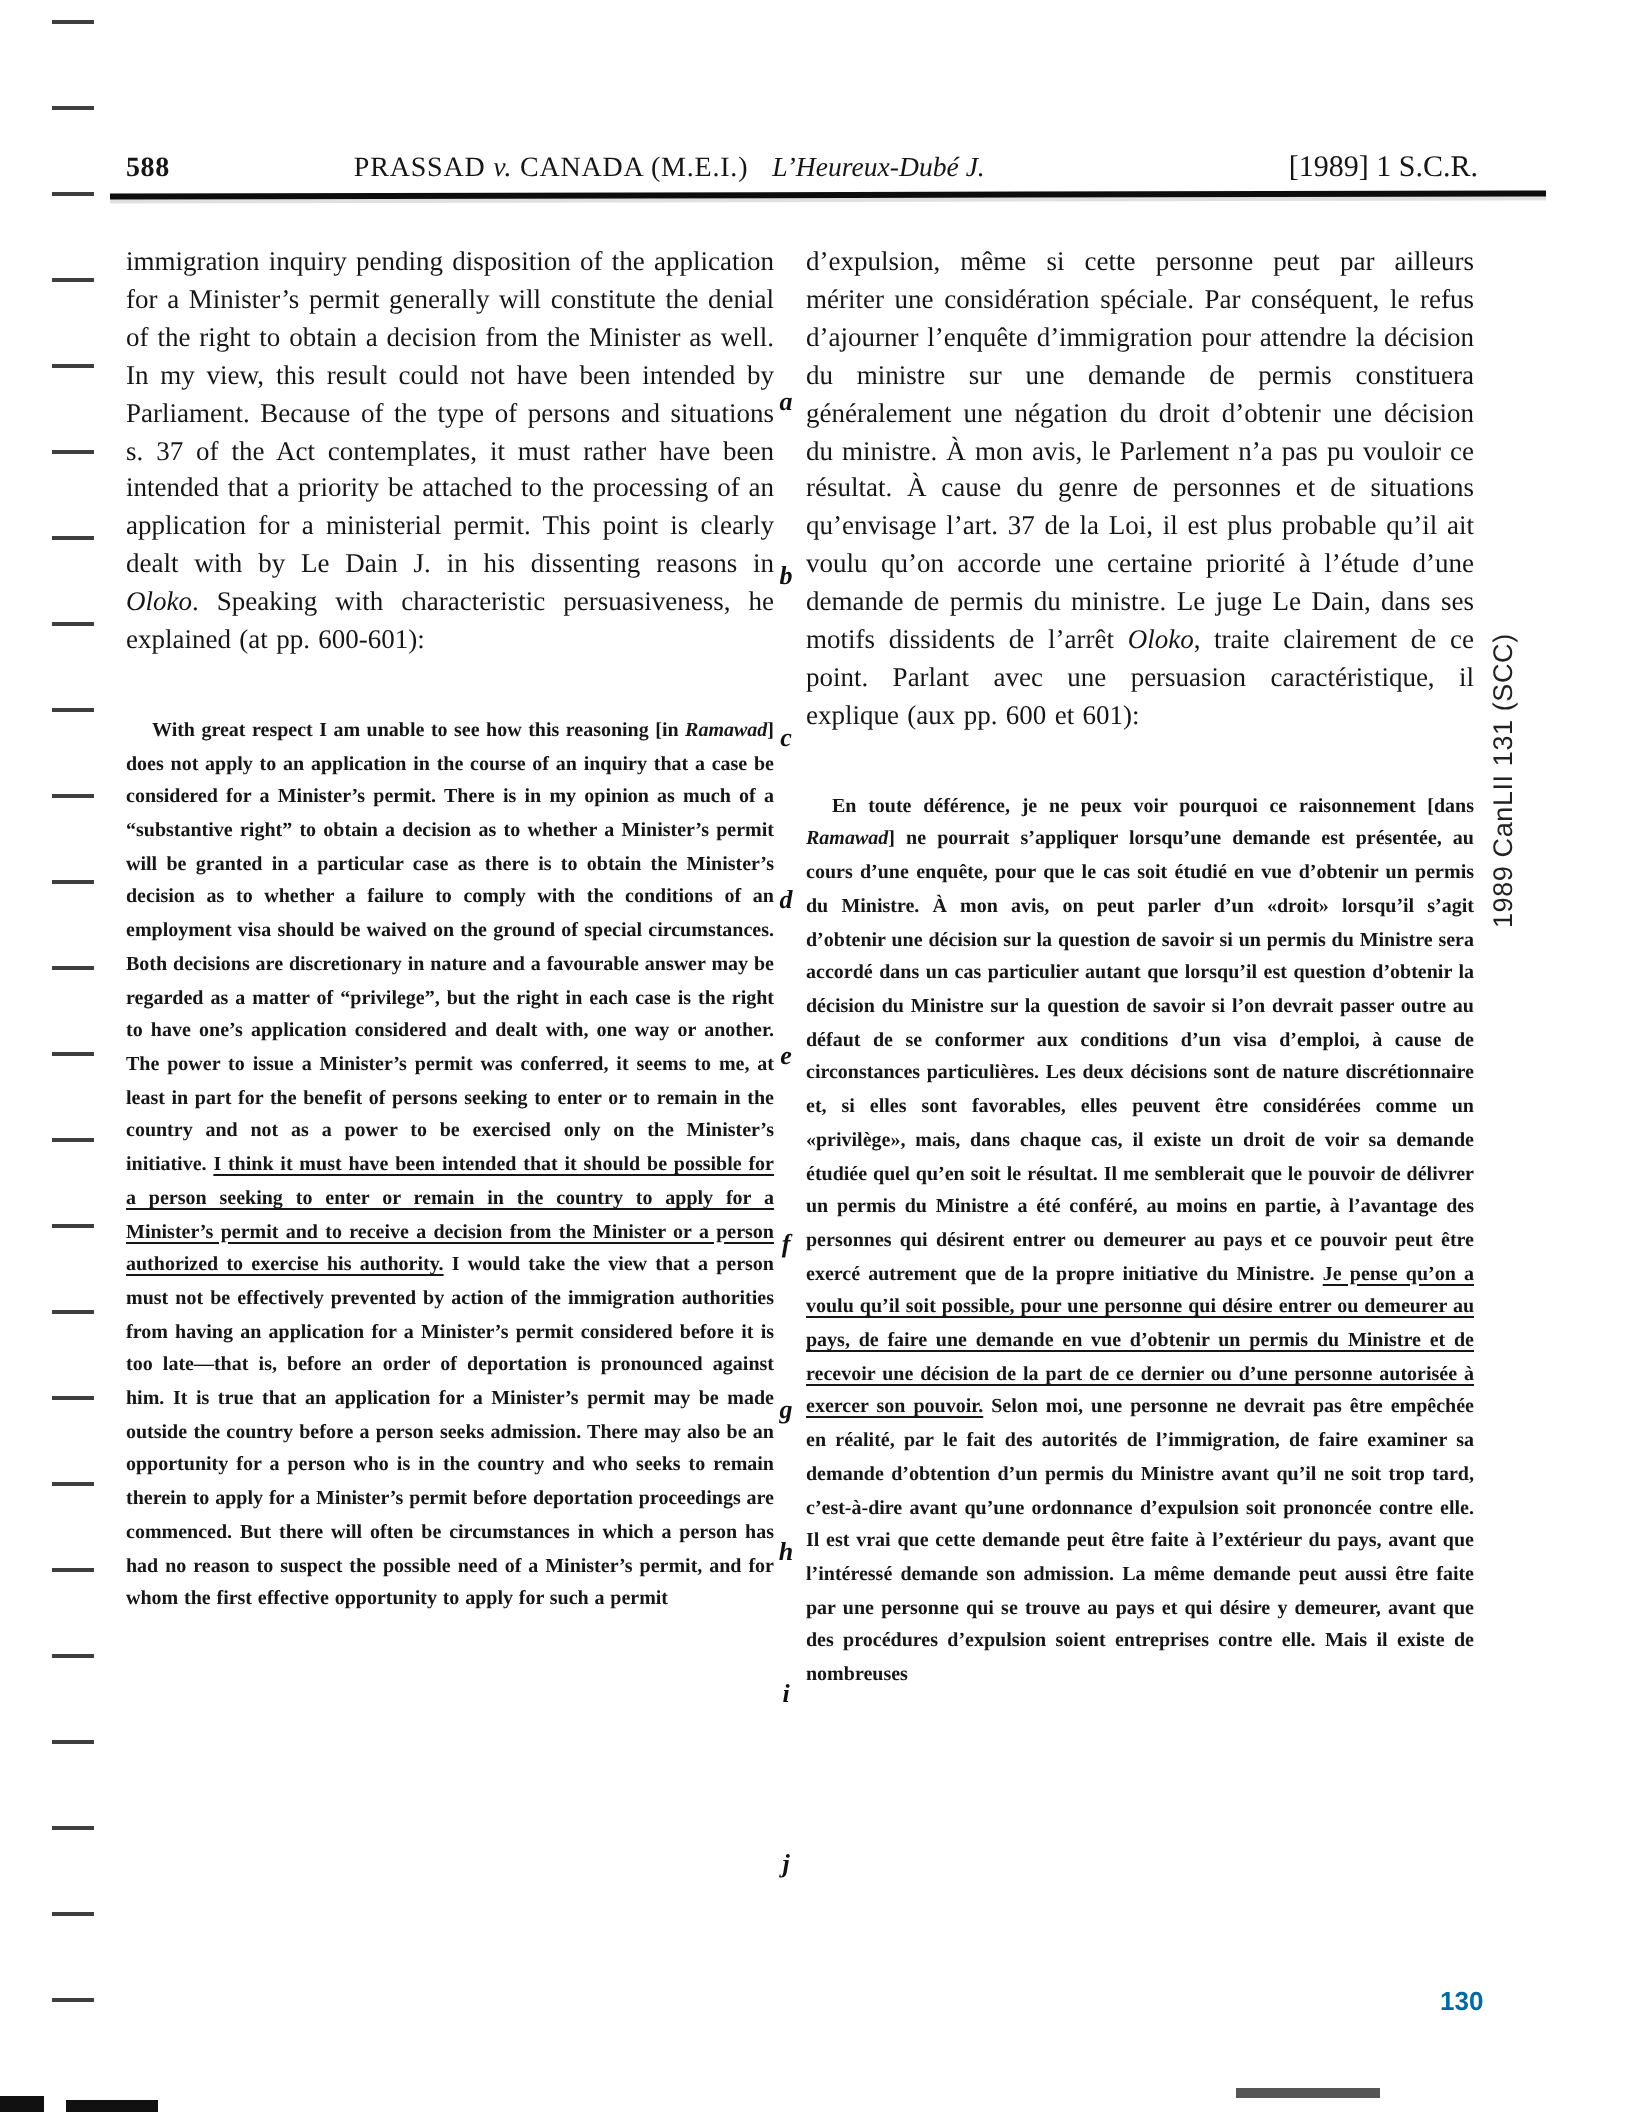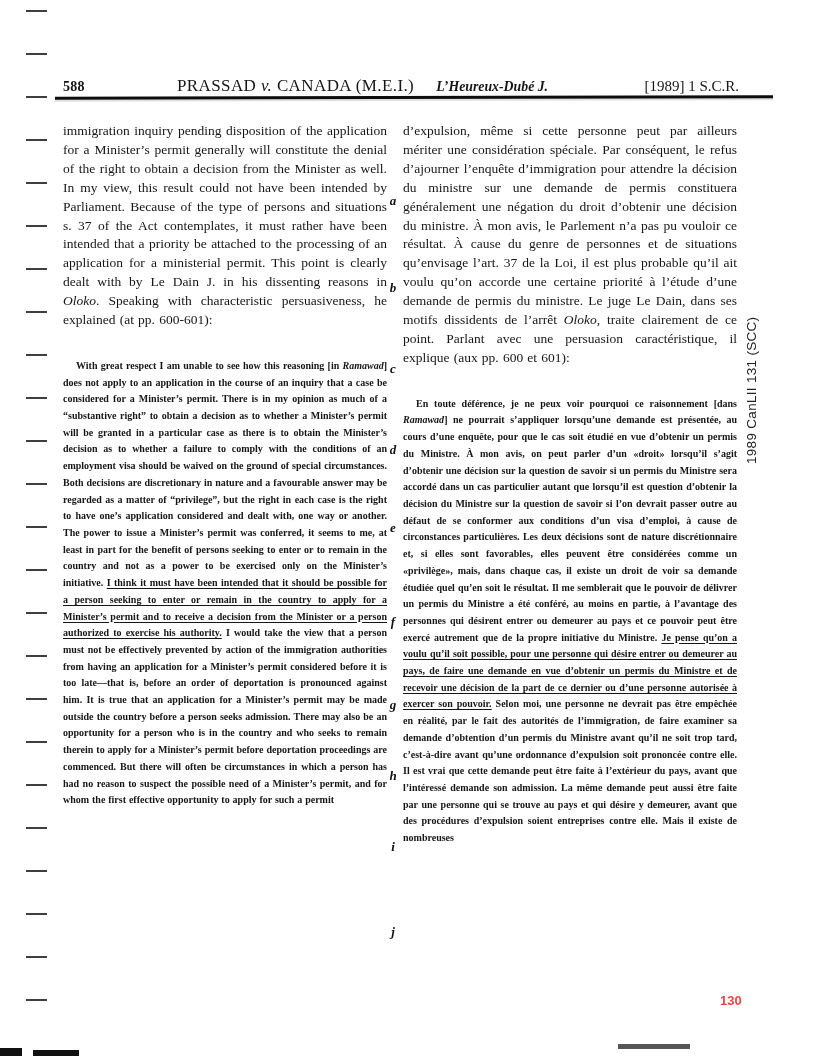--- a/index.html
+++ b/index.html
@@ -16,22 +16,22 @@
     background:repeating-linear-gradient(to bottom,#1c1c1c 0 2px,transparent 2px 43px);
     opacity:.85;
   }
 
   
   .header{
     position:absolute;left:63px;top:76px;width:676px;
     display:flex;align-items:baseline;font-size:14px;
   }
   .hdr-pageno{font-weight:bold;letter-spacing:.3px;}
-  .hdr-case{margin-left:92px;font-size:17px;letter-spacing:.4px;white-space:nowrap;}
-  .hdr-judge{margin-left:22px;font-style:italic;font-weight:bold;font-size:13.8px;white-space:nowrap;}
+  .hdr-case{margin-left:92px;font-size:14px;letter-spacing:.4px;white-space:nowrap;}
+  .hdr-judge{margin-left:12px;font-style:italic;font-weight:normal;font-size:13.8px;white-space:nowrap;}
   .hdr-cite{margin-left:auto;font-size:15px;white-space:nowrap;}
   .header-rule{
     position:absolute;left:55px;top:96px;width:718px;height:3px;background:#0d0d0d;
     transform:rotate(-.12deg);
     box-shadow:0 2px 0 rgba(0,0,0,.12);
   }
 
   
   .columns{
     position:absolute;left:63px;top:122px;width:674px;
@@ -59,21 +59,21 @@
   
   .canlii-stamp{
     position:absolute;left:744px;top:296px;height:168px;
     writing-mode:vertical-rl;transform:rotate(180deg);
     font-family:"Liberation Sans", sans-serif;font-size:13.5px;color:#222;
     letter-spacing:.3px;white-space:nowrap;
   }
 
   .footer-pageno{
     position:absolute;left:720px;top:993px;
-    font-family:"Liberation Sans", sans-serif;font-size:13px;font-weight:600;color:#ef4444;
+    font-family:"Liberation Sans", sans-serif;font-size:13px;font-weight:600;color:#0369a1;
   }
 
   
   .artifact{position:absolute;background:#111;}
   .artifact.a1{left:0;top:1048px;width:22px;height:8px;}
   .artifact.a2{left:33px;top:1050px;width:46px;height:6px;}
   .artifact.a3{left:618px;top:1044px;width:72px;height:5px;background:#555;}
 </style>
 </head>
 <body>

